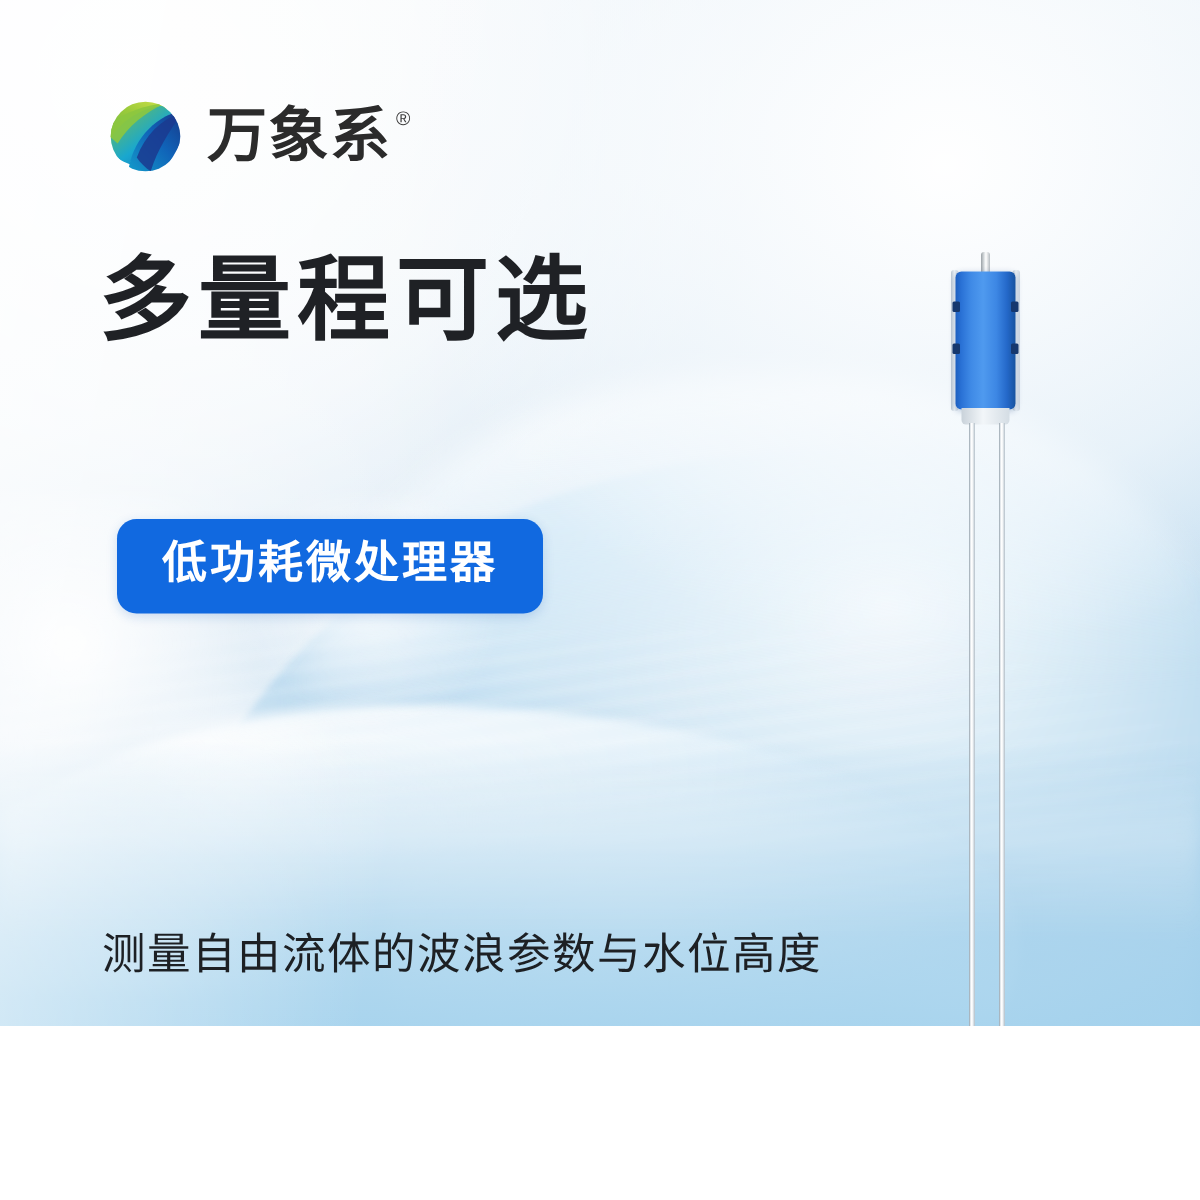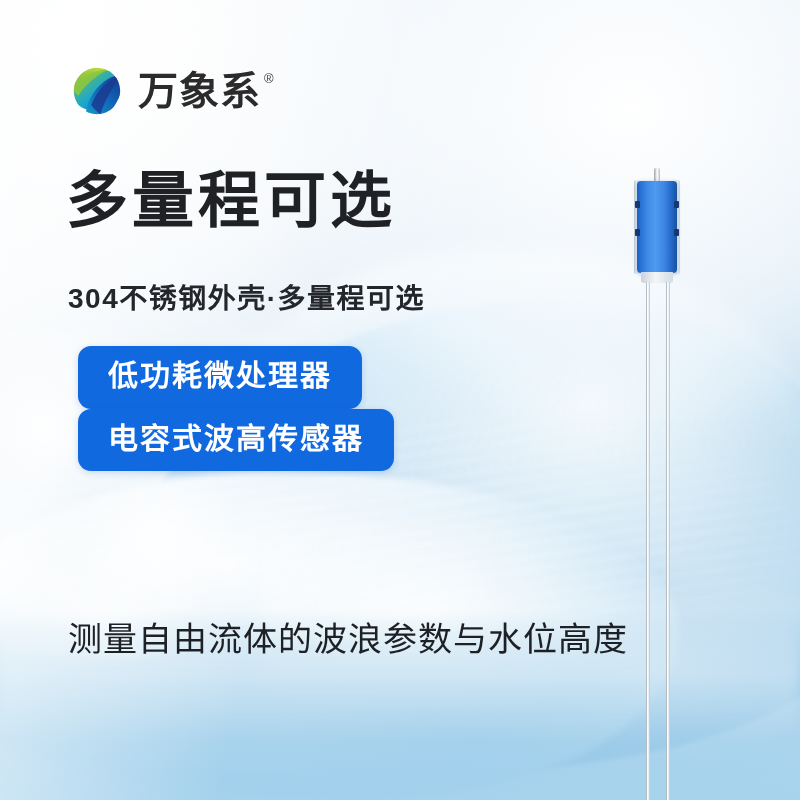--- a/index.html
+++ b/index.html
@@ -4,21 +4,21 @@
 <title>数字浪高仪</title>
 <style>
   html, body {
     margin: 0;
     padding: 0;
     background: #ffffff;
   }
   #poster {
     position: relative;
     width: 800px;
-    height: 800px;
+    height: 684px;
     overflow: hidden;
     font-family: "Liberation Sans", "DejaVu Sans", sans-serif;
     background: #eaf1f7;
   }
 
   
   .bg-sky {
     position: absolute; inset: 0;
     background:
       linear-gradient(160deg, #f2f6fa 0%, #eaf2f8 28%, #dceaf5 48%, #cbe2f2 64%, #bcd9ee 80%, #cfe4f2 100%);
@@ -161,40 +161,41 @@
     letter-spacing: 1.5px;
     white-space: nowrap;
   }
 
   
   .badges {
     position: absolute;
     left: 78px; top: 346px;
     display: flex;
     flex-direction: column;
+    gap: 22px;
     align-items: flex-start;
   }
   .badge {
     background: #1169e0;
     color: #ffffff;
     border-radius: 13px;
     padding: 13px 30px 15px 30px;
     font-size: 30px;
     font-weight: 700;
     letter-spacing: 2px;
     line-height: 1.15;
     white-space: nowrap;
     box-shadow: 0 2px 7px rgba(17,90,190,0.18);
   }
 
   
   .tagline {
     position: absolute;
     left: 68px; top: 612px;
-    font-size: 34px;
+    font-size: 29px;
     font-weight: 400;
     color: #1d2024;
     letter-spacing: 1px;
     white-space: nowrap;
   }
 
   
   .product {
     position: absolute;
     left: 614px; top: 168px;
@@ -310,25 +311,23 @@
         </g>
       </svg>
     </span>
     <span class="brand-wordmark">
       <span class="brand-name">万象系</span>
       <span class="brand-reg">®</span>
     </span>
   </div>
 
   <div class="headline">多量程可选</div>
-  <div class="subhead">304不锈钢外壳·多量程可选</div>
 
   <div class="badges">
     <div class="badge">低功耗微处理器</div>
-    <div class="badge">电容式波高传感器</div>
   </div>
 
   <div class="tagline">测量自由流体的波浪参数与水位高度</div>
 
   <div class="product">
     <div class="dev-cap"></div>
     <div class="dev-rail left"></div>
     <div class="dev-rail right"></div>
     <div class="dev-body">
       <div class="dev-stud" style="left:-2px; top:20px;"></div>

